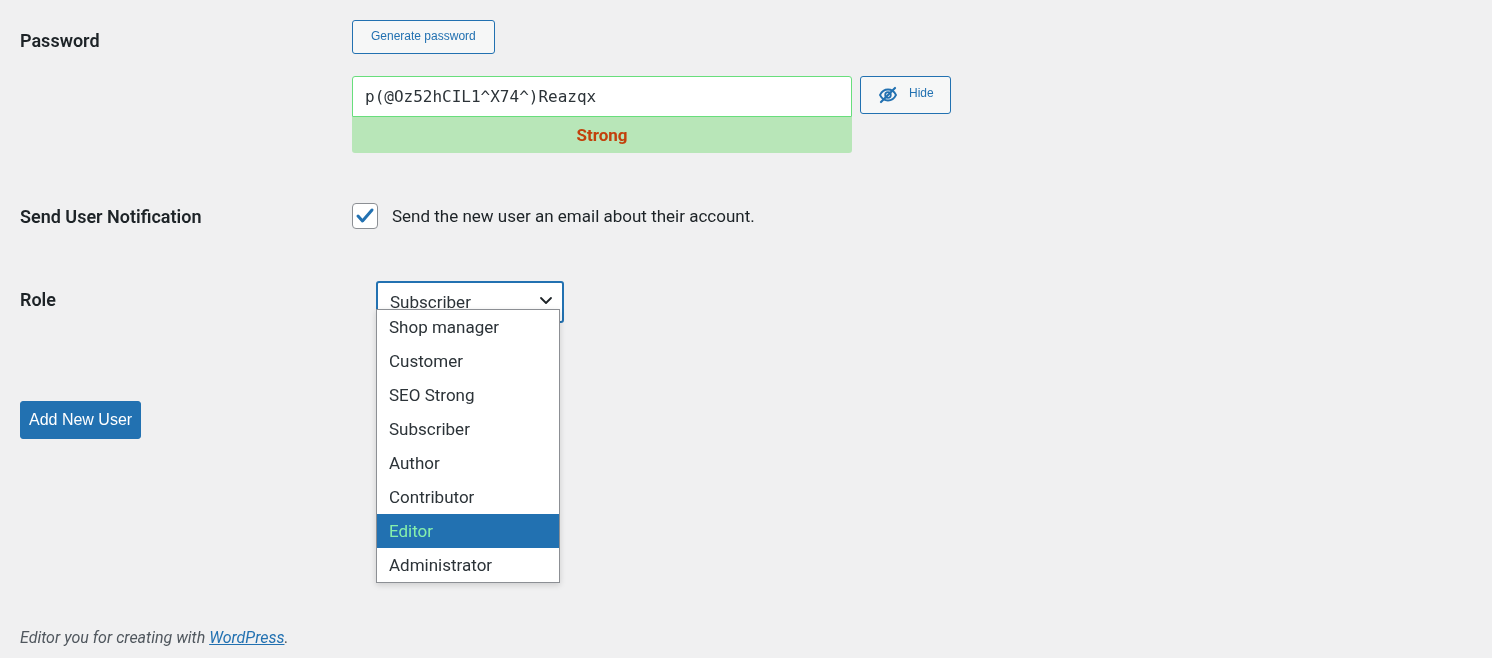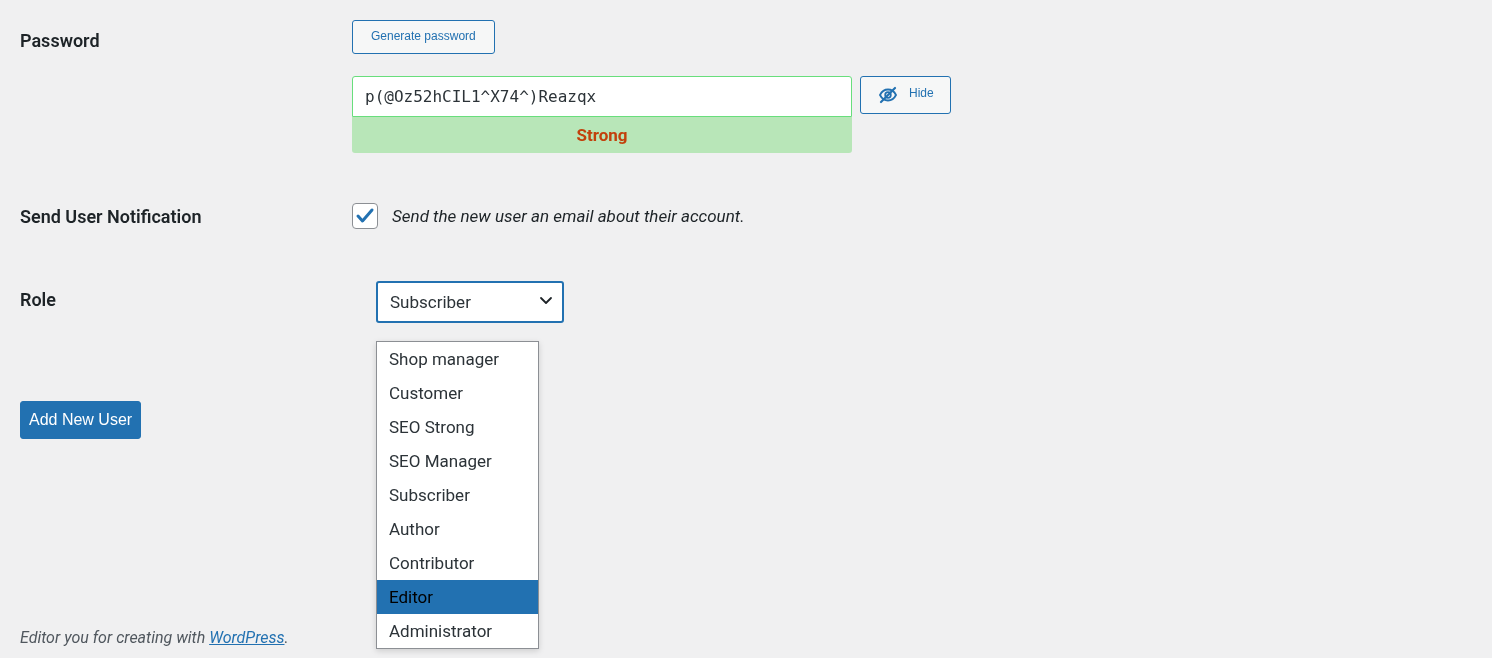--- a/index.html
+++ b/index.html
@@ -114,21 +114,20 @@
       background: #fff;
       display: flex;
       align-items: center;
       justify-content: center;
       cursor: pointer;
     }
     .check-icon svg { display: block; }
     .notification-text {
       font-size: 17px;
       color: #1d2327;
-      font-style: italic;
     }
     .role-row {
       display: flex;
       align-items: flex-start;
       margin-top: 52px;
       gap: 24px;
     }
     .role-label-col {
       width: 332px;
       flex-shrink: 0;
@@ -155,38 +154,38 @@
     }
     .chevron-icon {
       position: absolute;
       right: 10px;
       top: 50%;
       transform: translateY(-50%);
       pointer-events: none;
     }
     .role-dropdown {
       position: absolute;
-      top: 60px;
+      top: 28px;
       left: 0;
-      width: 163px;
+      width: 184px;
       background: #fff;
       border: 1px solid #8c8f94;
       box-shadow: 0 2px 6px rgba(0,0,0,0.15);
       z-index: 10;
     }
     .role-option {
       padding: 3px 12px;
       font-size: 17px;
       color: #2c3338;
       cursor: pointer;
       line-height: 1.65;
     }
     .role-option.highlighted {
       background: #2271b1;
-      color: #000000;
+      color: #86efac;
     }
     .submit-row {
       margin-top: 78px;
       padding-left: 20px;
     }
     .btn-primary {
       background: #2271b1;
       border: 1px solid #2271b1;
       border-radius: 3px;
       color: #fff;
@@ -264,21 +263,20 @@
         </div>
         <span class="chevron-icon">
           <svg width="16" height="16" viewBox="0 0 16 16">
             <path d="M3 6 L8 11 L13 6" stroke="#1d2327" stroke-width="1.8" fill="none" stroke-linecap="round" stroke-linejoin="round"></path>
           </svg>
         </span>
         <div class="role-dropdown" id="role-dropdown">
             <div class="role-option">Shop manager</div>
             <div class="role-option">Customer</div>
             <div class="role-option">SEO Strong</div>
-            <div class="role-option">SEO Manager</div>
             <div class="role-option">Subscriber</div>
             <div class="role-option">Author</div>
             <div class="role-option">Contributor</div>
             <div class="role-option highlighted">Editor</div>
             <div class="role-option">Administrator</div>
           </div>
       </div>
     </div>
   </div>
 

